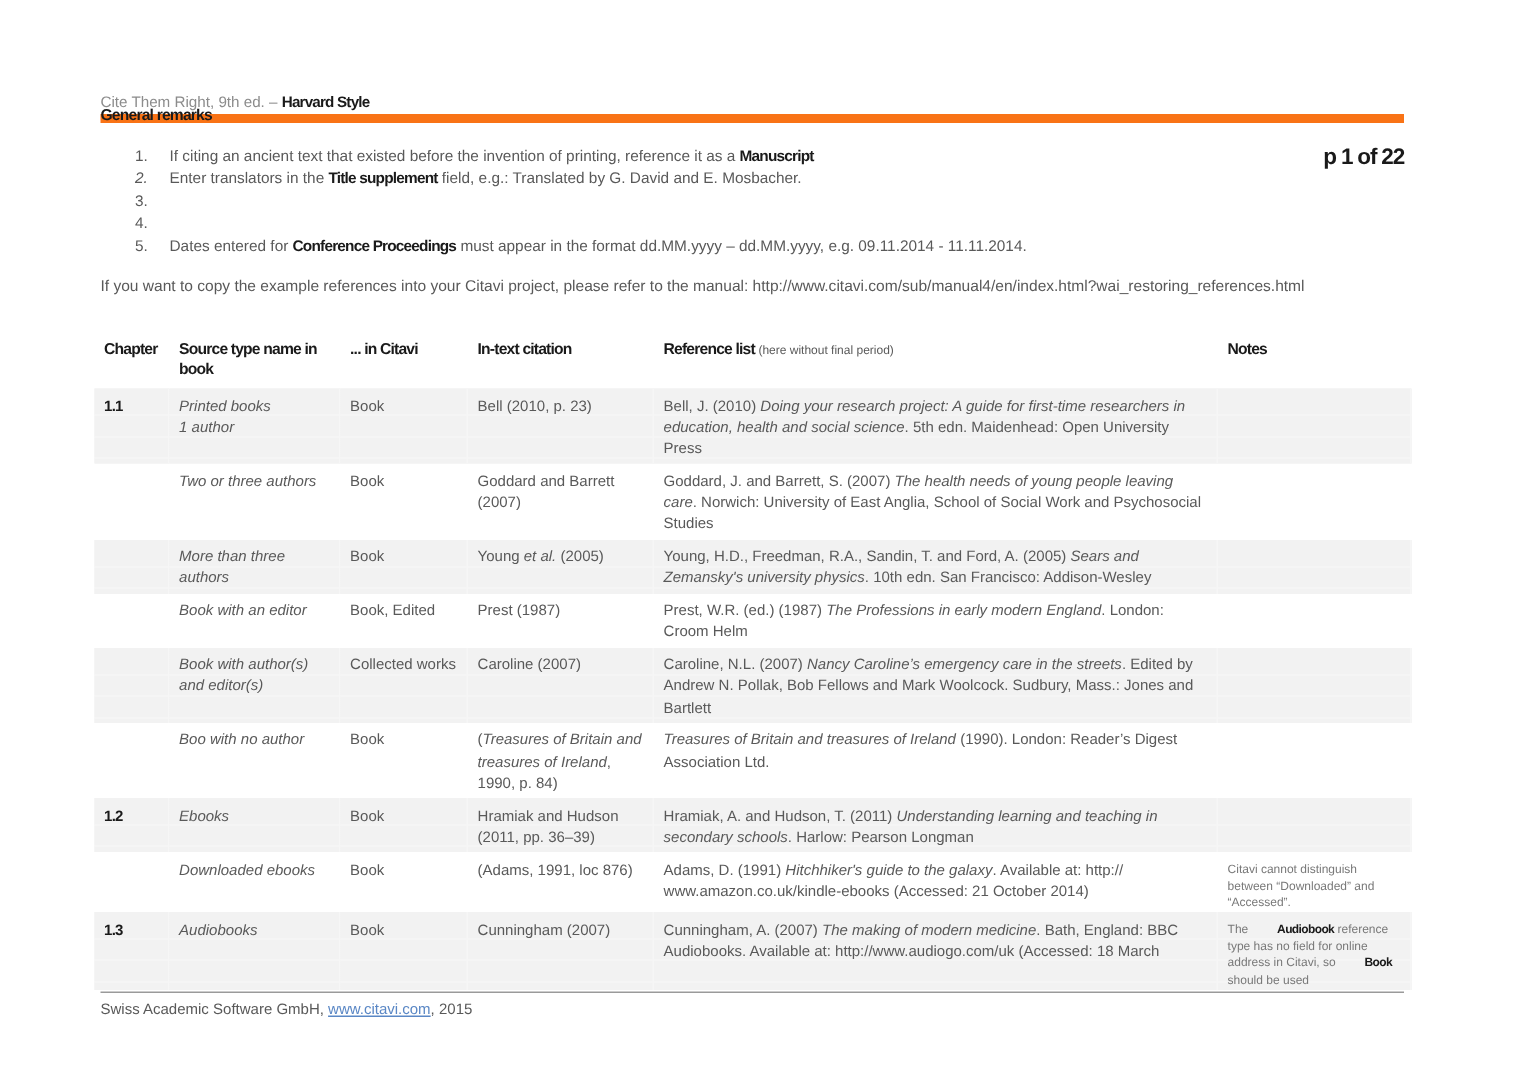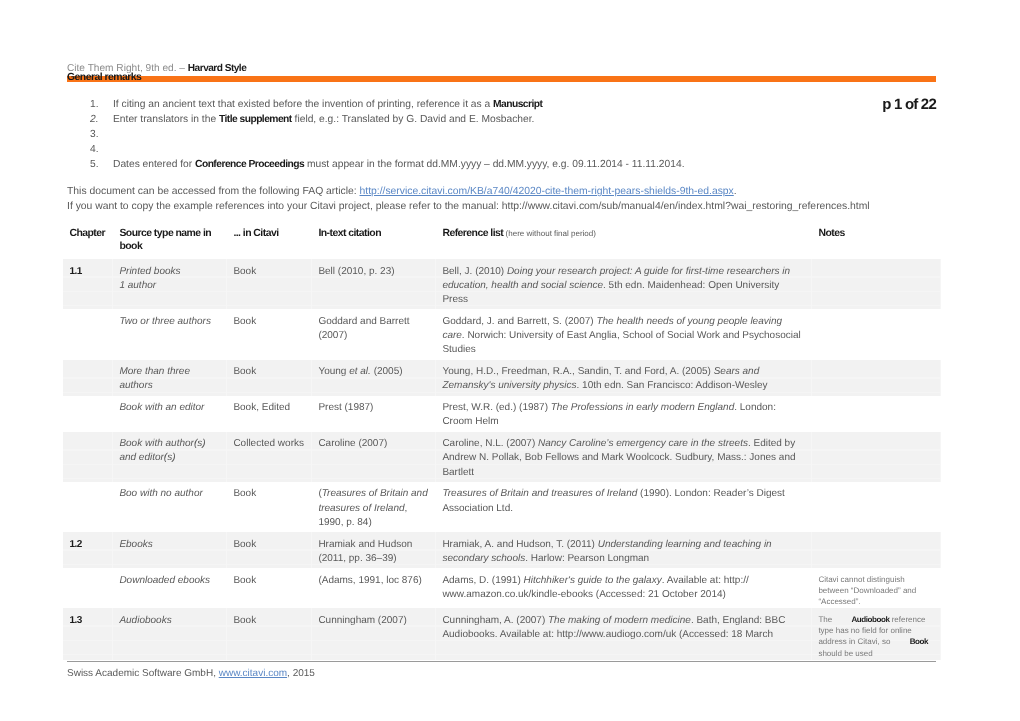--- a/index.html
+++ b/index.html
@@ -77,21 +77,20 @@
       <div class="remark">
         <span class="n" style="">4.</span>
       </div>
       <div class="remark">
         <span class="n" style="">5.</span>
         <span class="body"><span>Dates entered for </span><b>Conference Proceedings</b><span> must appear in the format dd.MM.yyyy – dd.MM.yyyy, e.g. 09.11.2014 - 11.11.2014.</span></span>
       </div>
     </div>
 
   <div class="intro">
-    <div class="ln"><span>This document can be accessed from the following FAQ article: </span><a class="lnk">http://service.citavi.com/KB/a740/42020-cite-them-right-pears-shields-9th-ed.aspx</a><span>.</span></div>
     <div class="ln"><span>If you want to copy the example references into your Citavi project, please refer to the manual: http://www.citavi.com/sub/manual4/en/index.html?wai_restoring_references.html</span></div>
   </div>
 
   <table class="main">
     <colgroup>
       <col style="width:50px">
         <col style="width:114px">
         <col style="width:85px">
       <col style="width:124px">
         <col style="width:376px">

